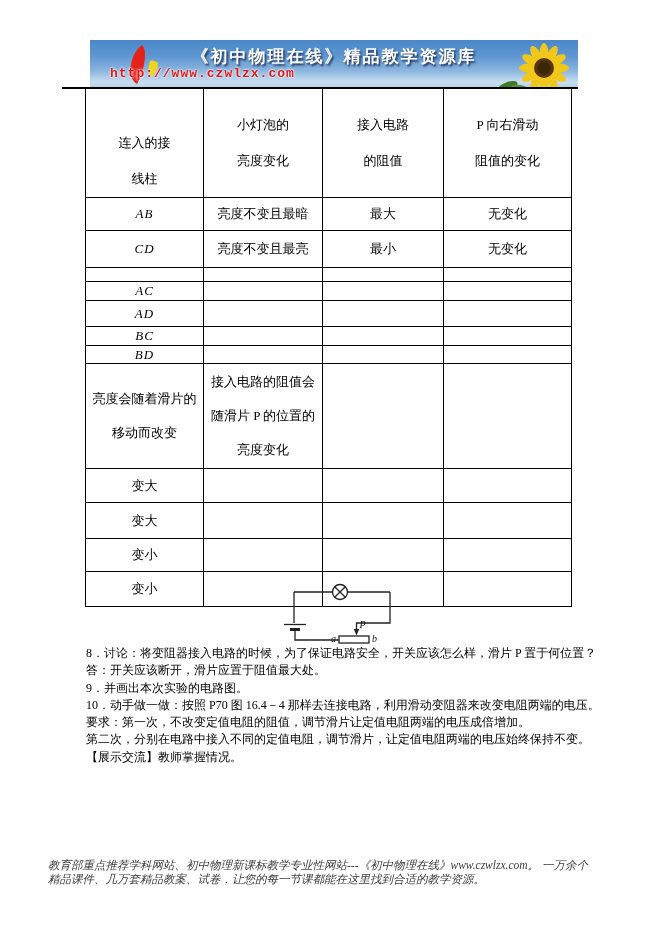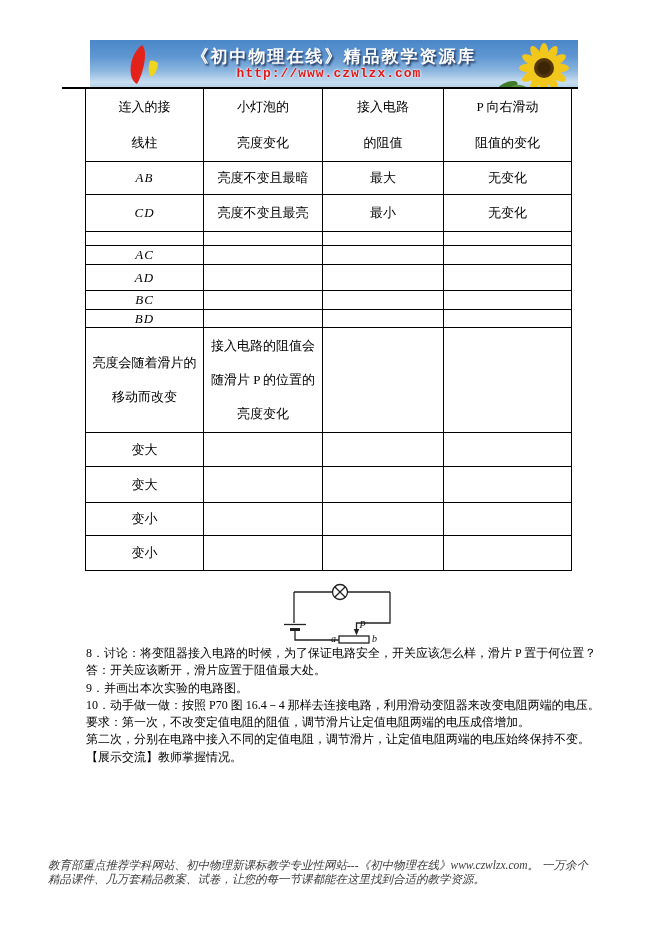--- a/index.html
+++ b/index.html
@@ -5,21 +5,21 @@
   * { margin:0; padding:0; box-sizing:border-box; }
   html,body { background:#ffffff; }
   body { width:661px; height:936px; position:relative; font-family:"Liberation Serif", serif; color:#000; }
 
   
   .banner { position:absolute; left:90px; top:40px; width:488px; height:48px; overflow:hidden;
             background:linear-gradient(180deg,#4a87c8 0%,#5f97d2 35%,#8db7e0 65%,#c9def0 88%,#aecfe8 100%); }
   .banner-title { position:absolute; left:0; right:0; top:5px; text-align:center;
             font-size:17px; font-weight:bold; color:#ffffff; letter-spacing:2px;
             text-shadow:1.5px 1.5px 2px rgba(15,25,60,.8); font-family:"Liberation Serif", serif; }
-  .banner-url { position:absolute; left:0; right:30px; top:26px; text-align:center;
+  .banner-url { position:absolute; left:0; right:30px; top:26px; 
             font-size:13px; font-weight:bold; color:#e11818; letter-spacing:1px;
             font-family:"Liberation Mono", monospace;
             text-shadow:0 0 3px #ffffff,0 0 2px #ffffff;padding-left:20px; }
   .logo { position:absolute; left:30px; top:3px; }
   .sunflower { position:absolute; right:6px; bottom:-4px; }
 
   
   .top-rule { position:absolute; left:62px; top:87px; width:516px; height:2px; background:#000; }
 
   
@@ -81,21 +81,21 @@
 <table class="results">
   <colgroup>
       <col style="width: 118px;">
       <col style="width: 119px;">
       <col style="width: 121px;">
       <col style="width: 128px;">
     </colgroup>
   <tbody>
       <tr style="height: 73px;">
         <td>
-          <div style="line-height: 36px;"><span>连入的接</span></div>
+          <div style="line-height: 36px; margin-top: 36px;"><span>连入的接</span></div>
           <div style="line-height: 36px;"><span>线柱</span></div>
         </td>
         <td>
           <div style="line-height: 36px;"><span>小灯泡的</span></div>
           <div style="line-height: 36px;"><span>亮度变化</span></div>
         </td>
         <td>
           <div style="line-height: 36px;"><span>接入电路</span></div>
           <div style="line-height: 36px;"><span>的阻值</span></div>
         </td>

